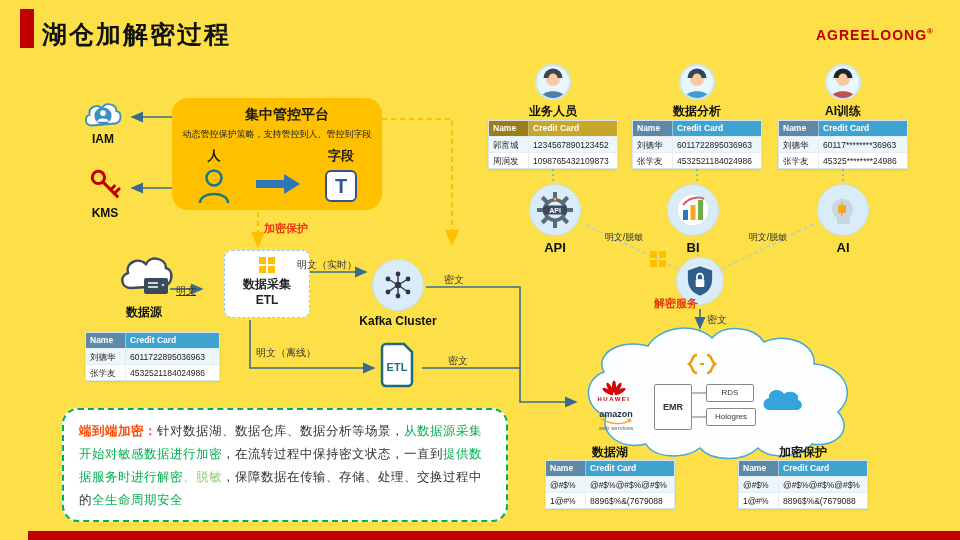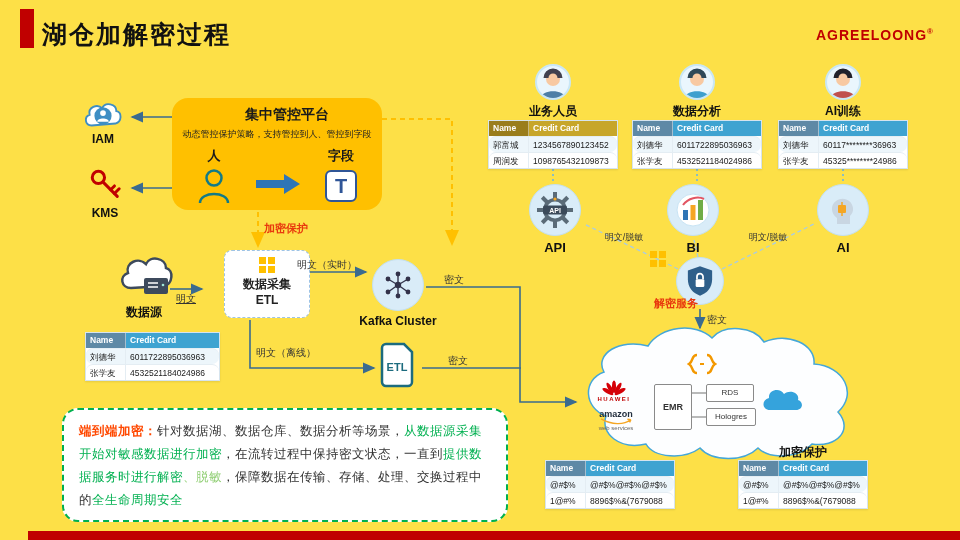--- a/index.html
+++ b/index.html
@@ -44,21 +44,21 @@
 
   
   .circle-icon { width:52px; height:52px; border-radius:50%; background:#D9ECF8; border:1px solid #C3E0F2;
                  display:flex; align-items:center; justify-content:center; }
 
   
   .avatar { width:36px; height:36px; border-radius:50%; background:#EAF6FD; border:2px solid #C9E7F6; overflow:hidden; }
 
   
   .dtable { position:absolute; font-size:8.5px; background:#fff; border:1px solid #D6E4EE; box-shadow:0 1px 2px rgba(0,0,0,.10); }
-  .trow { display:flex; height:16px; line-height:16px;border-radius:7px; }
+  .trow { display:flex; height:16px; line-height:16px; }
   .trow + .trow { border-top:1px solid #E4EDF3; }
   .thead { height:15px; line-height:15px; color:#fff; font-weight:bold; }
   .tcell { padding:0 4px; white-space:nowrap; overflow:hidden; }
   .h0,.c0 { flex:0 0 40px; }
   .h1,.c1 { flex:1 1 auto; }
   .c0 { border-right:1px solid #E4EDF3; }
   .h0 { background:#5E89A6; border-right:1px solid rgba(255,255,255,.45); }
   .h1 { background:#3FA3D1; }
   .gold .h0 { background:#9A7D1C; }
   .gold .h1 { background:#C7A62A; }
@@ -183,21 +183,21 @@
 
   <div class="abs" style="left:116px; top:254px; width:58px; height:44px;">
     <svg viewBox="0 0 56 44" width="58" height="44">
       <path d="M14 34 C4 34 2 22 11 19 C8 8 22 3 29 10 C33 1 49 4 49 14 C57 16 56 30 47 32 Z" fill="#fff" stroke="#3D4A5C" stroke-width="2.5"></path>
       <rect x="27" y="24" width="24" height="16" rx="2" fill="#3D4A5C"></rect>
       <line x1="31" y1="29" x2="41" y2="29" stroke="#fff" stroke-width="1.5"></line>
       <line x1="31" y1="33" x2="41" y2="33" stroke="#fff" stroke-width="1.5"></line>
       <circle cx="46" cy="31" r="1.3" fill="#9FE8D8"></circle>
     </svg>
   </div>
-  <div class="abs lbl" style="left:176px; top:292px;text-decoration:underline;">明文</div>
+  <div class="abs lbl" style="left:176px; top:284px;text-decoration:underline;">明文</div>
   <div class="abs sec-label" style="left:112px; top:304px; width:64px;">数据源</div>
   <div class="dtable" style="left:85px; top:332px; width:135px;">
       <div class="trow thead">
         <div class="h0 tcell">Name</div>
         <div class="h1 tcell">Credit Card</div>
       </div>
       <div class="trow">
         <div class="c0 tcell">刘德华</div>
         <div class="c1 tcell">6011722895036963</div>
       </div>
@@ -414,20 +414,21 @@
   <div class="abs cloud-box" style="left:654px; top:384px; width:38px; height:46px; font-size:9px; font-weight:bold; line-height:44px;">EMR</div>
   <div class="abs cloud-box" style="left:706px; top:384px; width:48px; height:18px; font-size:8px; line-height:16px;">RDS</div>
   <div class="abs cloud-box" style="left:706px; top:408px; width:50px; height:18px; font-size:8px; line-height:16px;">Hologres</div>
 
   <div class="abs" style="left:760px; top:386px; width:44px; height:28px;">
     <svg viewBox="0 0 44 28" width="44" height="28">
       <path d="M10 24 C2 24 1 14 9 12 C8 4 20 1 24 8 C30 3 40 7 38 14 C44 16 43 24 36 24 Z" fill="#35A3DC"></path>
     </svg>
   </div>
 
+  <div class="abs tbl-title" style="left:545px; top:444px; width:130px;">数据湖</div>
   <div class="dtable" style="left:545px; top:460px; width:130px;">
       <div class="trow thead">
         <div class="h0 tcell">Name</div>
         <div class="h1 tcell">Credit Card</div>
       </div>
       <div class="trow">
         <div class="c0 tcell">@#$%</div>
         <div class="c1 tcell">@#$%@#$%@#$%</div>
       </div>
       <div class="trow">

